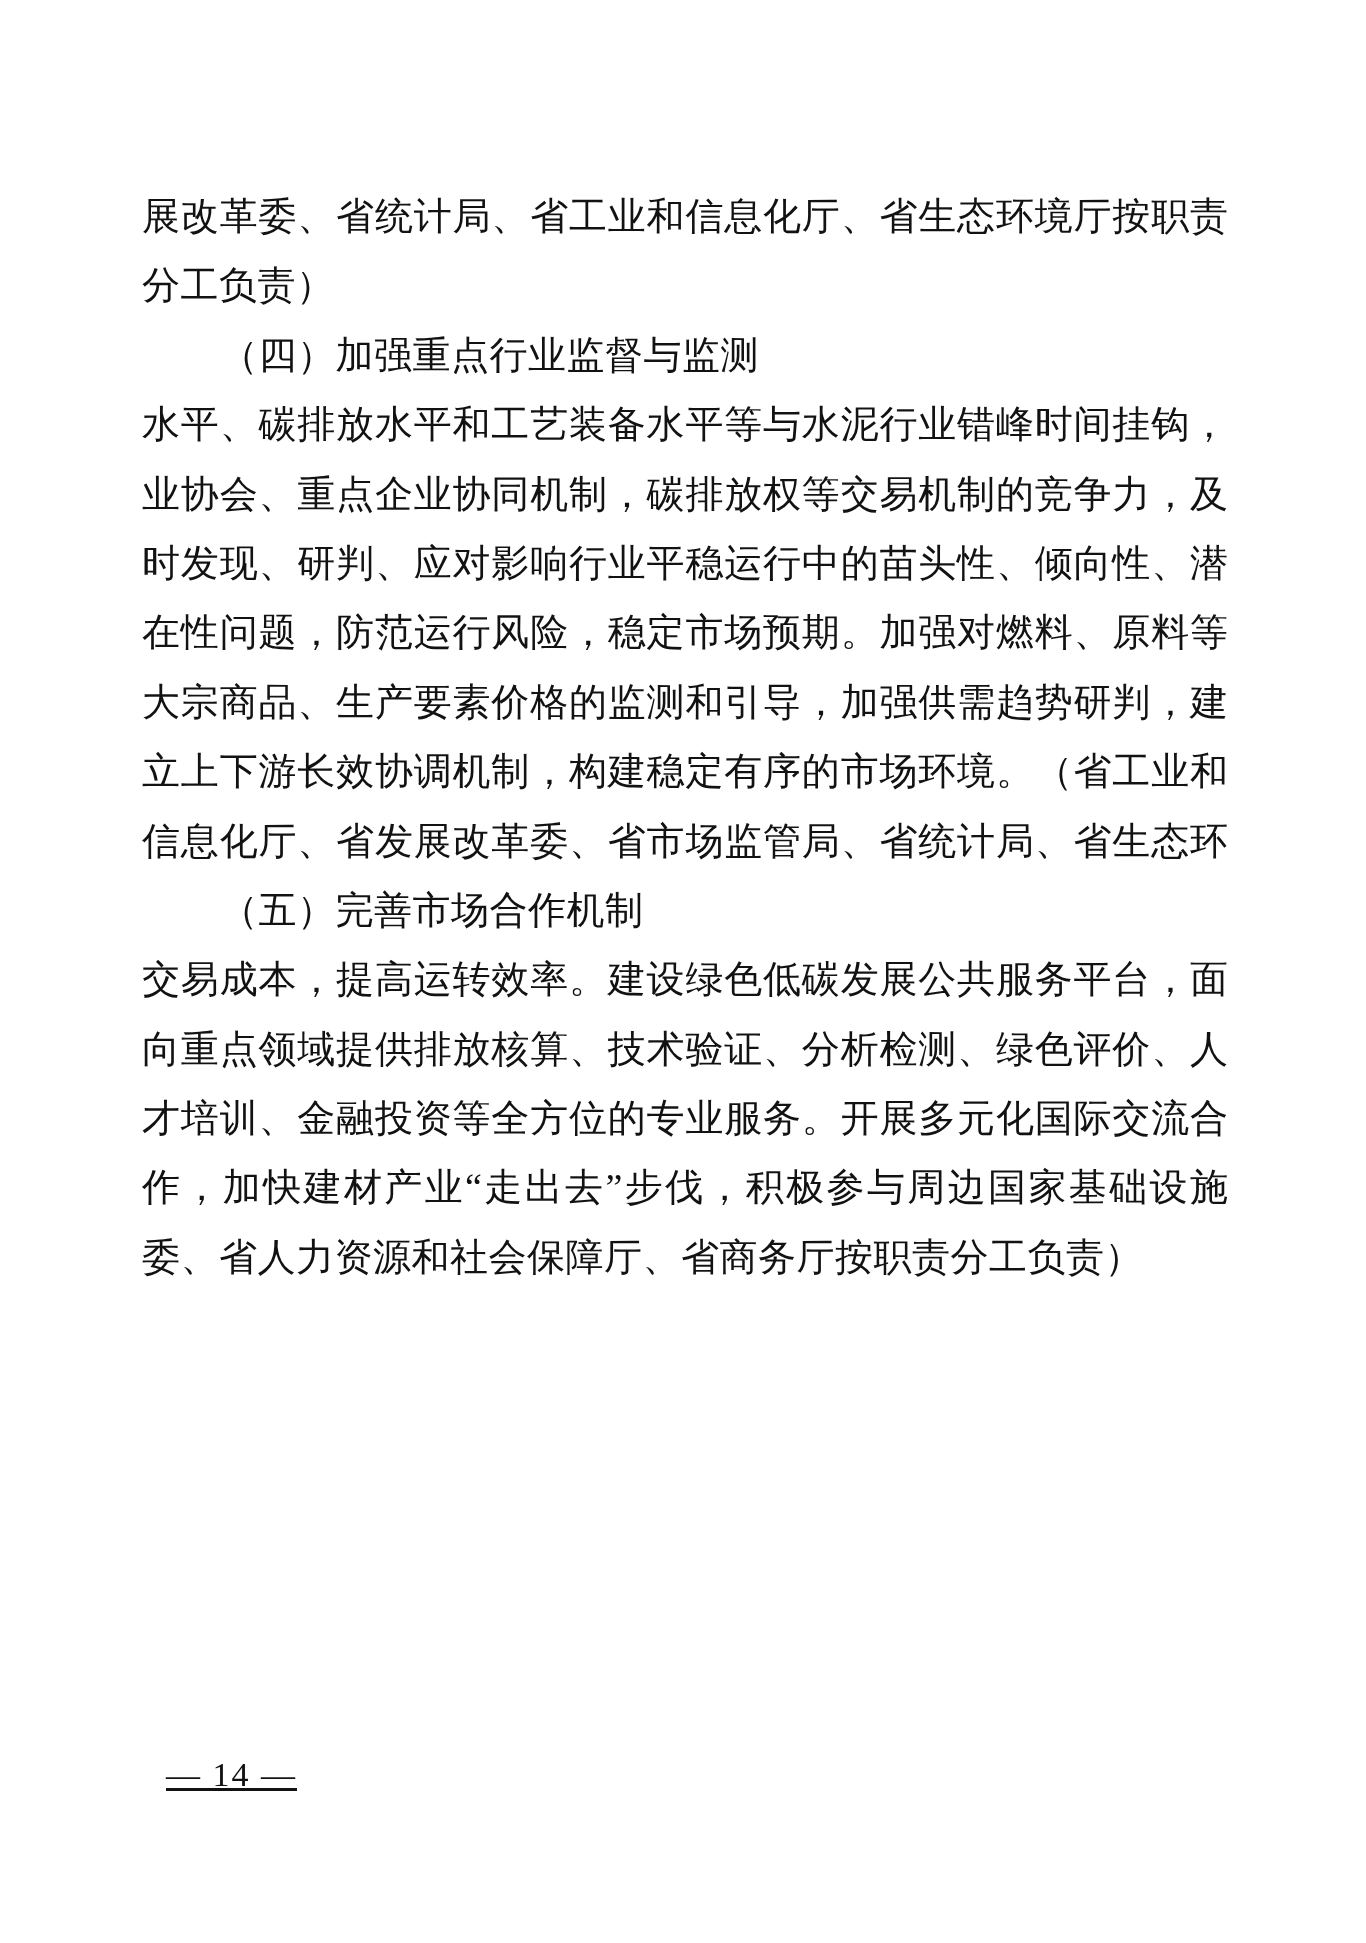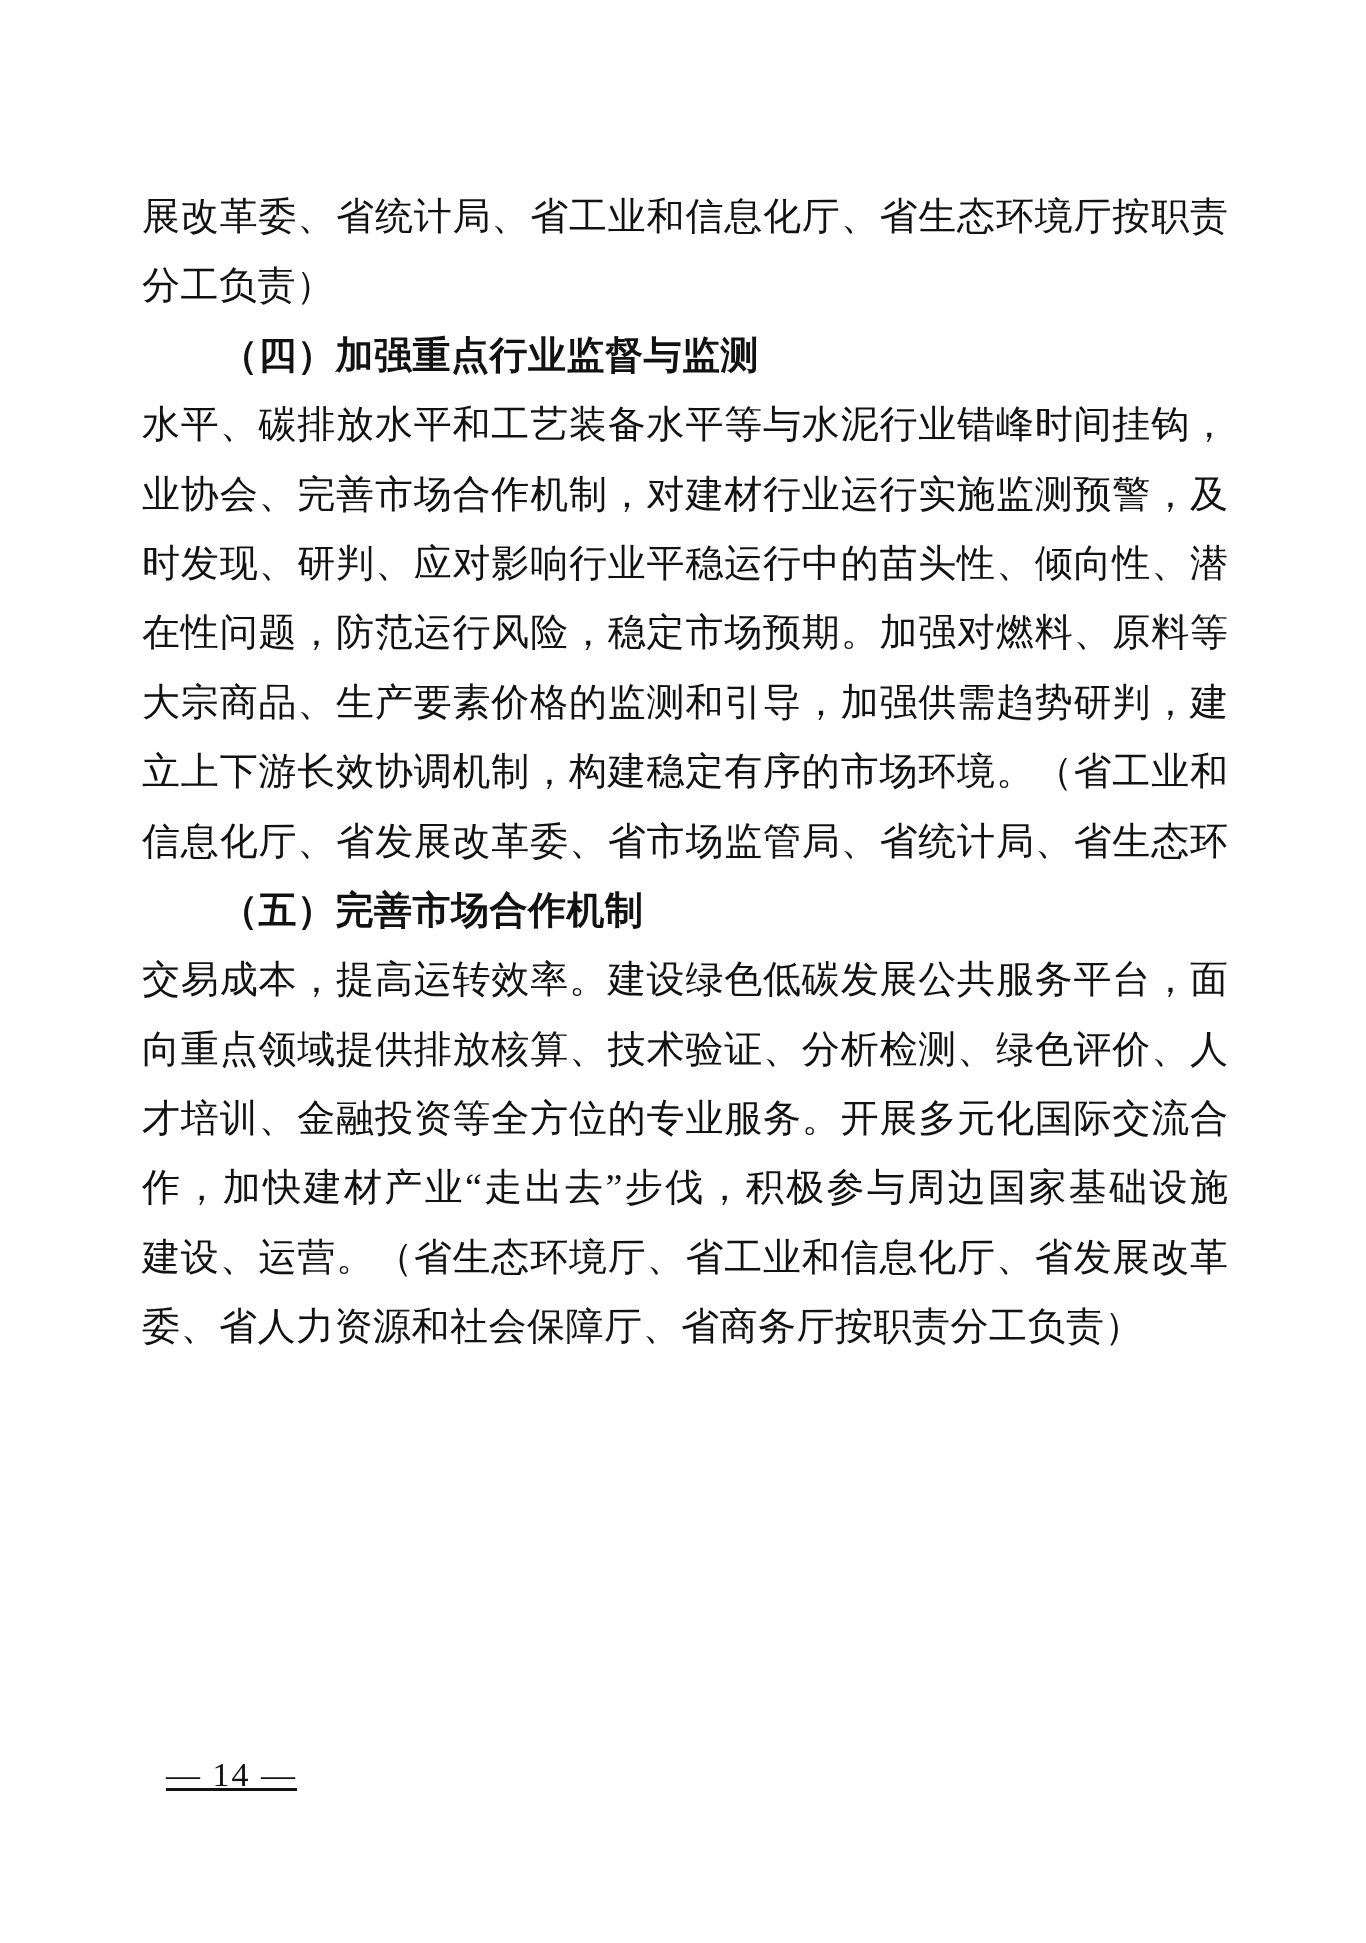--- a/index.html
+++ b/index.html
@@ -29,51 +29,50 @@
     white-space: nowrap;
     letter-spacing: 0.5px;
   }
   .line.just {
     white-space: normal;
     text-align: justify;
     text-align-last: justify;
     letter-spacing: 0;
   }
   .line.bold {
-    font-weight: bold;
+    font-weight: normal;
   }
   .footer {
     position: absolute;
     left: 166px;
     top: 1756px;
     font-size: 34px;
     color: #121212;
     letter-spacing: 2px;
     text-decoration: underline;
   }
 </style>
 </head>
 <body>
 
 <div class="page">
   <div class="content" id="content">
       <div class="line just">展改革委、省统计局、省工业和信息化厅、省生态环境厅按职责</div>
       <div class="line">分工负责）</div>
       <div class="line bold" style="padding-left: 78px;">（四）加强重点行业监督与监测</div>
       <div class="line just">水平、碳排放水平和工艺装备水平等与水泥行业错峰时间挂钩，</div>
-      <div class="line just">业协会、完善市场合作机制，对建材行业运行实施监测预警，及</div>
+      <div class="line just">业协会、重点企业协同机制，碳排放权等交易机制的竞争力，及</div>
       <div class="line just">时发现、研判、应对影响行业平稳运行中的苗头性、倾向性、潜</div>
       <div class="line just">在性问题，防范运行风险，稳定市场预期。加强对燃料、原料等</div>
       <div class="line just">大宗商品、生产要素价格的监测和引导，加强供需趋势研判，建</div>
       <div class="line just">立上下游长效协调机制，构建稳定有序的市场环境。（省工业和</div>
       <div class="line just">信息化厅、省发展改革委、省市场监管局、省统计局、省生态环</div>
       <div class="line bold" style="padding-left: 78px;">（五）完善市场合作机制</div>
       <div class="line just">交易成本，提高运转效率。建设绿色低碳发展公共服务平台，面</div>
       <div class="line just">向重点领域提供排放核算、技术验证、分析检测、绿色评价、人</div>
       <div class="line just">才培训、金融投资等全方位的专业服务。开展多元化国际交流合</div>
       <div class="line just">作，加快建材产业“走出去”步伐，积极参与周边国家基础设施</div>
-      <div class="line just">建设、运营。（省生态环境厅、省工业和信息化厅、省发展改革</div>
       <div class="line">委、省人力资源和社会保障厅、省商务厅按职责分工负责）</div>
     </div>
   <div class="footer">
     <span>— 14 —</span>
   </div>
 </div>
 
 </body></html>

